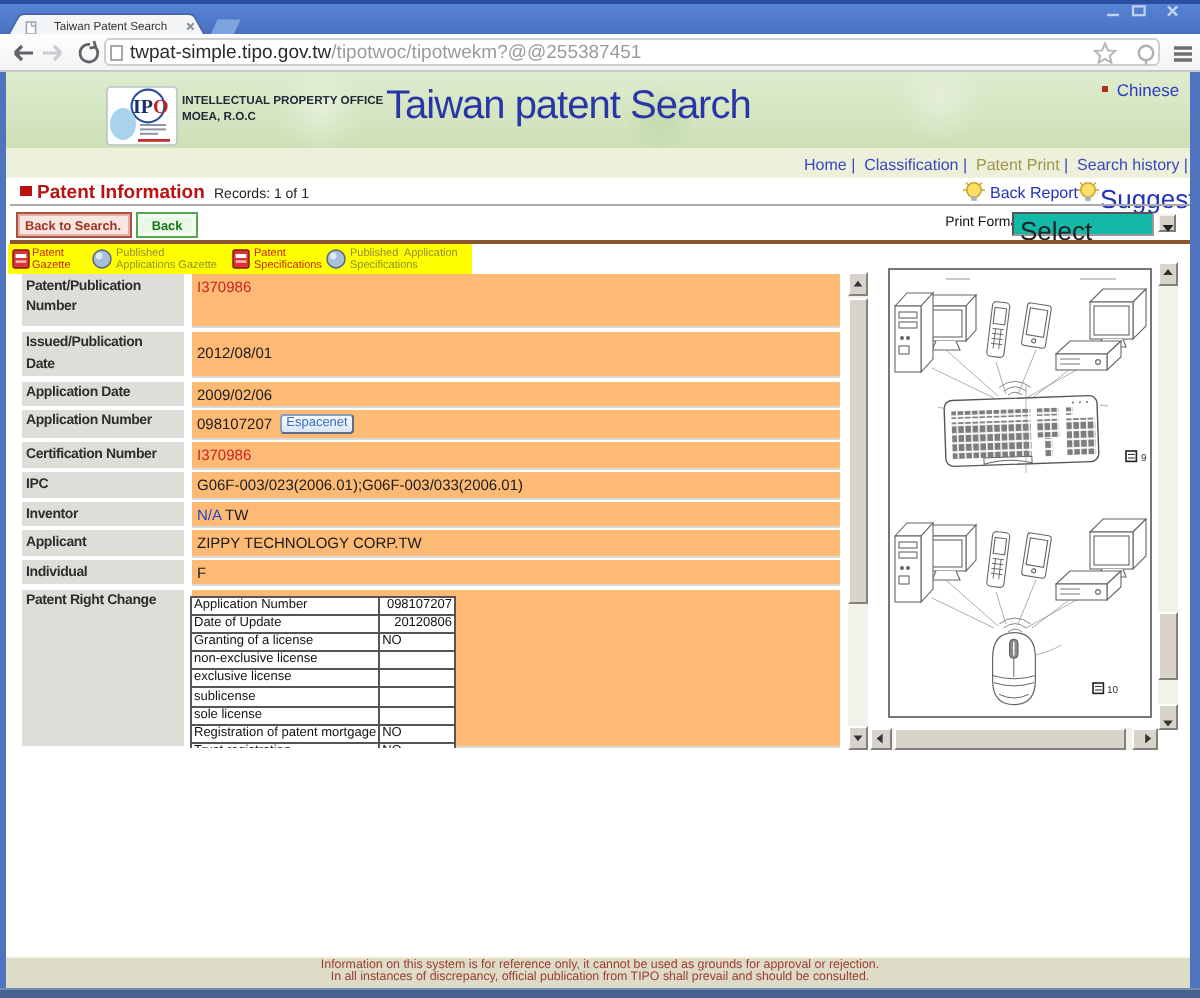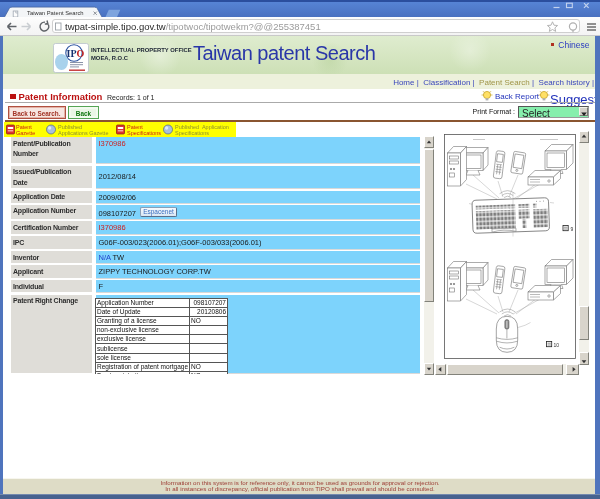--- a/index.html
+++ b/index.html
@@ -27,31 +27,31 @@
 #navrow .ps{color:#a09548}
 
 #pihead{left:10px;top:91px;font-size:9.5px;font-weight:bold;color:#bb1111}
 #pihead i{display:inline-block;width:5.5px;height:5.5px;background:#bb1111;margin-right:3px;vertical-align:1px}
 #records{left:107px;top:94px;font-size:7px;color:#222}
 #hr1{left:5px;top:102px;width:590px;height:1px;background:#aaa}
 
 #btnback1{left:7.5px;top:106px;width:58px;height:13px;background:#f7e6e1;border:1px solid #b05040;box-shadow:inset 0 0 0 1px #e3b3a6;color:#a23325;font-size:6.4px;font-weight:bold;text-align:center;padding-top:3.2px;white-space:nowrap}
 #btnback2{left:68px;top:106px;width:31px;height:13px;background:#eaf6e6;border:1px solid #55a555;box-shadow:inset 0 0 0 2px #f2fbef;color:#117711;font-size:6.4px;font-weight:bold;text-align:center;padding-top:3.2px}
 #pflabel{left:472px;top:107.5px;width:43px;font-size:7px;color:#111;text-align:right}
-#pfselect{left:518px;top:105.5px;width:71px;height:12px;background:#86efac;border:1px solid #555;border-bottom-color:#999;border-right-color:#999;font-size:10px;color:#222;padding:1.5px 0 0 3px}
+#pfselect{left:506px;top:105.5px;width:71px;height:12px;background:#14b8a6;border:1px solid #555;border-bottom-color:#999;border-right-color:#999;font-size:13px;color:#222;padding:1.5px 0 0 3px}
 #pfbtn{left:578.5px;top:107px;width:9.5px;height:9px;background:#d5d1c8;border:1px solid #f5f3ec;border-right-color:#7a7a72;border-bottom-color:#7a7a72}
 #hr2{left:5px;top:119.5px;width:590px;height:2px;background:#8a5530}
 
 #ybar{left:4px;top:121.5px;width:232px;height:15.5px;background:#ffff00}
 .ytxt{position:absolute;font-size:5.5px;line-height:6px;top:2.2px;white-space:nowrap}
 .yred{color:#cc2211}
 .yolv{color:#8f8f2e}
 
 .trow .lab{position:absolute;left:10.5px;width:81.5px;background:#dfddd8;font-size:7px;letter-spacing:-0.2px;line-height:10.5px;font-weight:bold;color:#2e2e2e;padding:1.5px 1px 0 2.5px}
-.trow .val{position:absolute;left:96px;width:323.5px;background:#7dd3fc;font-size:7.5px;color:#1a1a1a;padding:2px 0 0 2.5px;box-shadow:0 1px 0 #d9d9d9;white-space:nowrap}
+.trow .val{position:absolute;left:96px;width:323.5px;background:#fdba74;font-size:7.5px;color:#1a1a1a;padding:2px 0 0 2.5px;box-shadow:0 1px 0 #d9d9d9;white-space:nowrap}
 .red{color:#cc2222}
 .blue{color:#2244cc}
 #espbtn{display:inline-block;background:linear-gradient(#f8fbff,#d8e6f4);border:1px solid #8aa0b8;border-right-color:#5a6e88;border-bottom-color:#5a6e88;border-radius:2px;color:#3a6ebf;font-size:6.5px;padding:0.5px 2px;margin-left:2px;vertical-align:1px}
 
 #itbl{left:95px;top:298px;width:133px;height:76px;overflow:hidden;font-size:6.5px;color:#111}
 #itbl table{border-collapse:collapse}
 #itbl td{border:1px solid #555;height:9.1px;line-height:8px;padding:0 1px;background:#fff;font-size:6.5px;white-space:nowrap}
 #itbl td.v{width:39px;text-align:right}
 #itbl td.vl{text-align:left}
 
@@ -104,21 +104,21 @@
  <rect x="17" y="19" width="13" height="1" fill="#8a93a8"></rect>
  <rect x="17" y="21.2" width="13" height="1" fill="#8a93a8"></rect>
  <rect x="17" y="23.4" width="9" height="1" fill="#8a93a8"></rect>
  <rect x="16" y="26.5" width="16" height="1.4" fill="#c23030"></rect>
 </svg>
 <div class="a" id="ipotxt1">INTELLECTUAL PROPERTY OFFICE</div>
 <div class="a" id="ipotxt2">MOEA, R.O.C</div>
 <div class="a" id="title">Taiwan patent Search</div>
 <div class="a" id="chinese"><b></b> Chinese</div>
 
-<div class="a" id="navrow">Home&nbsp;|&nbsp;&nbsp;Classification&nbsp;|&nbsp;&nbsp;<span class="ps">Patent Search</span>&nbsp;|&nbsp;&nbsp;Search history&nbsp;|</div>
+<div class="a" id="navrow">Home&nbsp;|&nbsp;&nbsp;Classification&nbsp;|&nbsp;&nbsp;<span class="ps">Patent Print</span>&nbsp;|&nbsp;&nbsp;Search history&nbsp;|</div>
 
 <div class="a" id="pihead"><i></i>Patent Information</div>
 <div class="a" id="records">Records: 1 of 1</div>
 <svg class="a" style="left:480px;top:90px" width="115" height="12" viewBox="0 0 115 12">
  <g>
   <circle cx="7" cy="5" r="3.6" fill="#ffe066" stroke="#c9a62a" stroke-width="0.8"></circle>
   <rect x="5.6" y="8.2" width="2.8" height="2.2" fill="#b0b0b0"></rect>
   <path d="M1.5,5 h1.8 M10.7,5 h1.8 M3,1.2 l1.3,1.3 M11,1.2 l-1.3,1.3" stroke="#c9a62a" stroke-width="0.7"></path>
  </g>
  <g transform="translate(57,0)">
@@ -158,21 +158,21 @@
  <div class="ytxt yred" style="left:12px">Patent<br>Gazette</div>
  <div class="ytxt yolv" style="left:54px">Published<br>Applications Gazette</div>
  <div class="ytxt yred" style="left:123px">Patent<br>Specifications</div>
  <div class="ytxt yolv" style="left:171px">Published&nbsp; Application<br>Specifications</div>
 </div>
 
 <div class="trow">
  <div class="lab" style="top:137px;height:26px">Patent/Publication Number</div>
  <div class="val" style="top:137px;height:26px"><span class="red">I370986</span></div>
  <div class="lab" style="top:165.5px;height:22.5px">Issued/Publication<br>Date</div>
- <div class="val" style="top:165.5px;height:22.5px"><span style="position:relative;top:4px">2012/08/14</span></div>
+ <div class="val" style="top:165.5px;height:22.5px"><span style="position:relative;top:4px">2012/08/01</span></div>
  <div class="lab" style="top:190.5px;height:12.5px">Application Date</div>
  <div class="val" style="top:190.5px;height:12.5px">2009/02/06</div>
  <div class="lab" style="top:204.5px;height:14.5px">Application Number</div>
  <div class="val" style="top:204.5px;height:14.5px">098107207 <span id="espbtn">Espacenet</span></div>
  <div class="lab" style="top:221px;height:13px">Certification Number</div>
  <div class="val" style="top:221px;height:13px"><span class="red">I370986</span></div>
  <div class="lab" style="top:236px;height:13px">IPC</div>
  <div class="val" style="top:236px;height:13px">G06F-003/023(2006.01);G06F-003/033(2006.01)</div>
  <div class="lab" style="top:251px;height:12px">Inventor</div>
  <div class="val" style="top:251px;height:12px"><span class="blue">N/A</span> TW</div>

